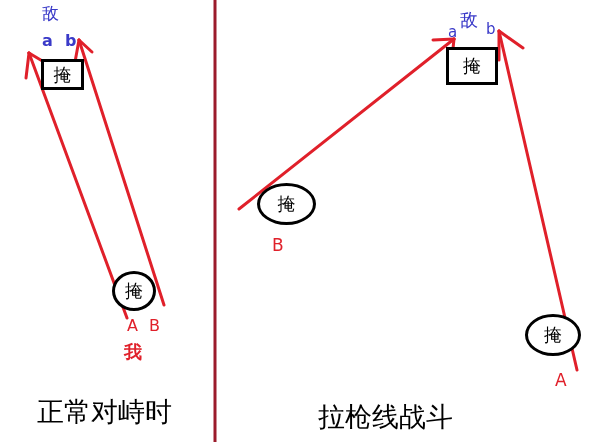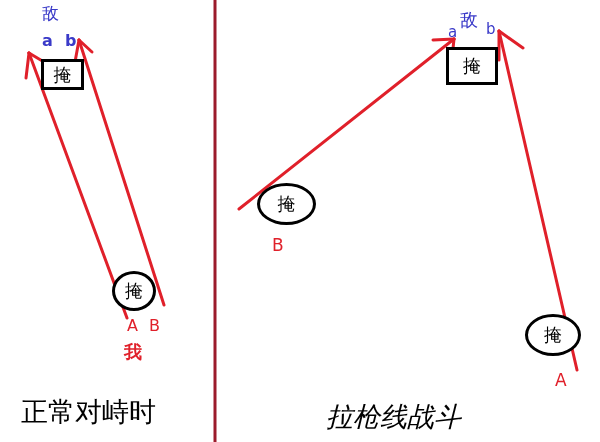--- a/index.html
+++ b/index.html
@@ -55,32 +55,32 @@
   <span class="lbl blue" style="left:65px;top:33px;font-size:16px;font-weight:bold;">b</span>
   <div class="box" style="left:41px;top:59px;width:43px;height:31px;">
     <span>掩</span>
   </div>
   <div class="ell" style="left:112px;top:271px;width:44px;height:40px;">
     <span>掩</span>
   </div>
   <span class="lbl red" style="left:127px;top:318px;font-size:16px;">A</span>
   <span class="lbl red" style="left:149px;top:318px;font-size:16px;">B</span>
   <span class="lbl red" style="left:124px;top:343px;font-size:18px;font-weight:bold;">我</span>
-  <span class="title" style="left:21px;top:398px;">正常对峙时</span>
+  <span class="title" style="left:37px;top:398px;">正常对峙时</span>
 </div>
 
 <div>
   <span class="lbl blue" style="left:460px;top:11px;font-size:18px;">敌</span>
   <span class="lbl blue" style="left:448px;top:25px;font-size:15px;">a</span>
   <span class="lbl blue" style="left:486px;top:22px;font-size:15px;">b</span>
   <div class="box" style="left:446px;top:47px;width:52px;height:38px;">
     <span>掩</span>
   </div>
   <div class="ell" style="left:257px;top:183px;width:59px;height:42px;">
     <span>掩</span>
   </div>
   <span class="lbl red" style="left:272px;top:237px;font-size:17px;">B</span>
   <div class="ell" style="left:525px;top:314px;width:56px;height:42px;">
     <span>掩</span>
   </div>
   <span class="lbl red" style="left:555px;top:372px;font-size:17px;">A</span>
-  <span class="title" style="left:326px;top:403px;font-style:italic;">拉枪线战斗</span>
+  <span class="title" style="left:318px;top:403px;">拉枪线战斗</span>
 </div>
 
 </body></html>

